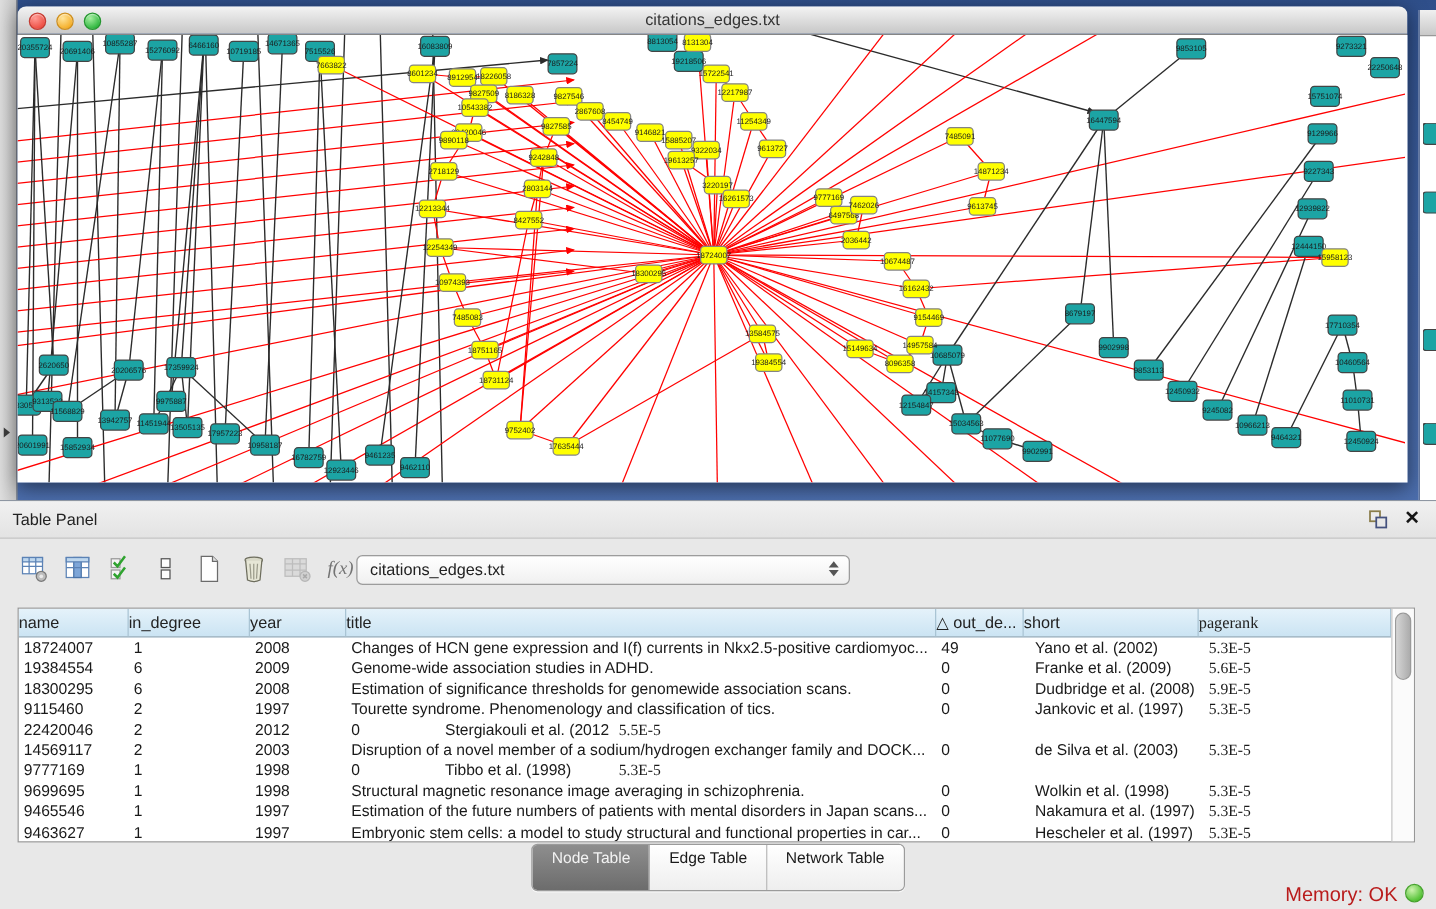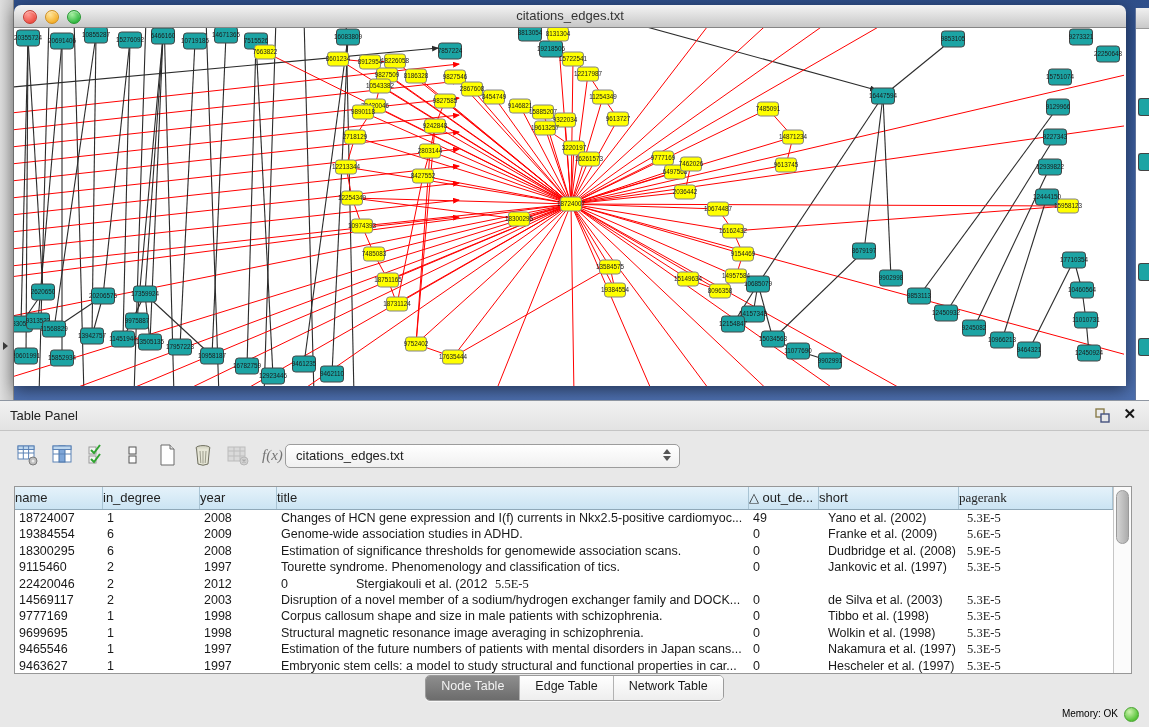--- a/index.html
+++ b/index.html
@@ -64,27 +64,27 @@
         padding-left:4px;box-sizing:border-box;}
   .c0{width:88px;} .c1{width:97px;} .c2{width:77px;} .c3{width:472px;} .c4{width:70px;} .c5{width:140px;} .c6{flex:1;font-family:Liberation Serif, serif;}
   .cell.c6{padding-left:8px;} .cell.c5{padding-left:9px;}
   .vscroll{width:17px;border-left:1px solid #C6C6C6;background:#FBFBFB;position:relative;}
   .thumb{position:absolute;top:3px;left:2px;width:11px;height:52px;border:1px solid #9A9A9A;
          border-radius:7px;background:linear-gradient(90deg,#D5D5D5,#ACACAC);}
 
   .tabs{position:absolute;left:0;top:274px;width:100%;display:flex;justify-content:center;}
   .seg{display:flex;border:1px solid #9B9B9B;border-radius:5px;overflow:hidden;
        box-shadow:0 1px 0 rgba(255,255,255,.7);}
-  .seg-btn{padding:0 15px;height:24px;line-height:20px;font-size:12.5px;color:#1A1A1A;
+  .seg-btn{padding:0 15px;height:36px;line-height:20px;font-size:12.5px;color:#1A1A1A;
            background:linear-gradient(#FFFFFF,#EEEEEE);border-right:1px solid #B2B2B2;}
   .seg-btn:last-child{border-right:none;}
   .seg-btn.sel{background:linear-gradient(#8E8E8E,#6C6C6C);color:#F3F3F3;}
 
   .status{position:absolute;left:0;bottom:0;width:100%;height:27px;}
-  .mem{position:absolute;right:31px;top:7px;font-size:10px;color:#000000;}
+  .mem{position:absolute;right:31px;top:7px;font-size:16px;color:#b91c1c;}
   .dot{position:absolute;right:10px;top:6px;width:13px;height:13px;border-radius:50%;
        background:radial-gradient(circle at 35% 30%,#CDF3AE,#58C43A 70%);border:1px solid #47A32F;}
 </style>
 </head>
 <body>
 
 <div class="app">
 
   <div class="desktop">
     <div class="side-strip">
@@ -882,21 +882,20 @@
               <div class="cell c2">2003</div>
               <div class="cell c3">Disruption of a novel member of a sodium/hydrogen exchanger family and DOCK...</div>
               <div class="cell c4">0</div>
               <div class="cell c5">de Silva et al. (2003)</div>
               <div class="cell c6">5.3E-5</div>
             </div>
             <div class="row">
               <div class="cell c0">9777169</div>
               <div class="cell c1">1</div>
               <div class="cell c2">1998</div>
-              <div class="cell c3">Corpus callosum shape and size in male patients with schizophrenia.</div>
               <div class="cell c4">0</div>
               <div class="cell c5">Tibbo et al. (1998)</div>
               <div class="cell c6">5.3E-5</div>
             </div>
             <div class="row">
               <div class="cell c0">9699695</div>
               <div class="cell c1">1</div>
               <div class="cell c2">1998</div>
               <div class="cell c3">Structural magnetic resonance image averaging in schizophrenia.</div>
               <div class="cell c4">0</div>

